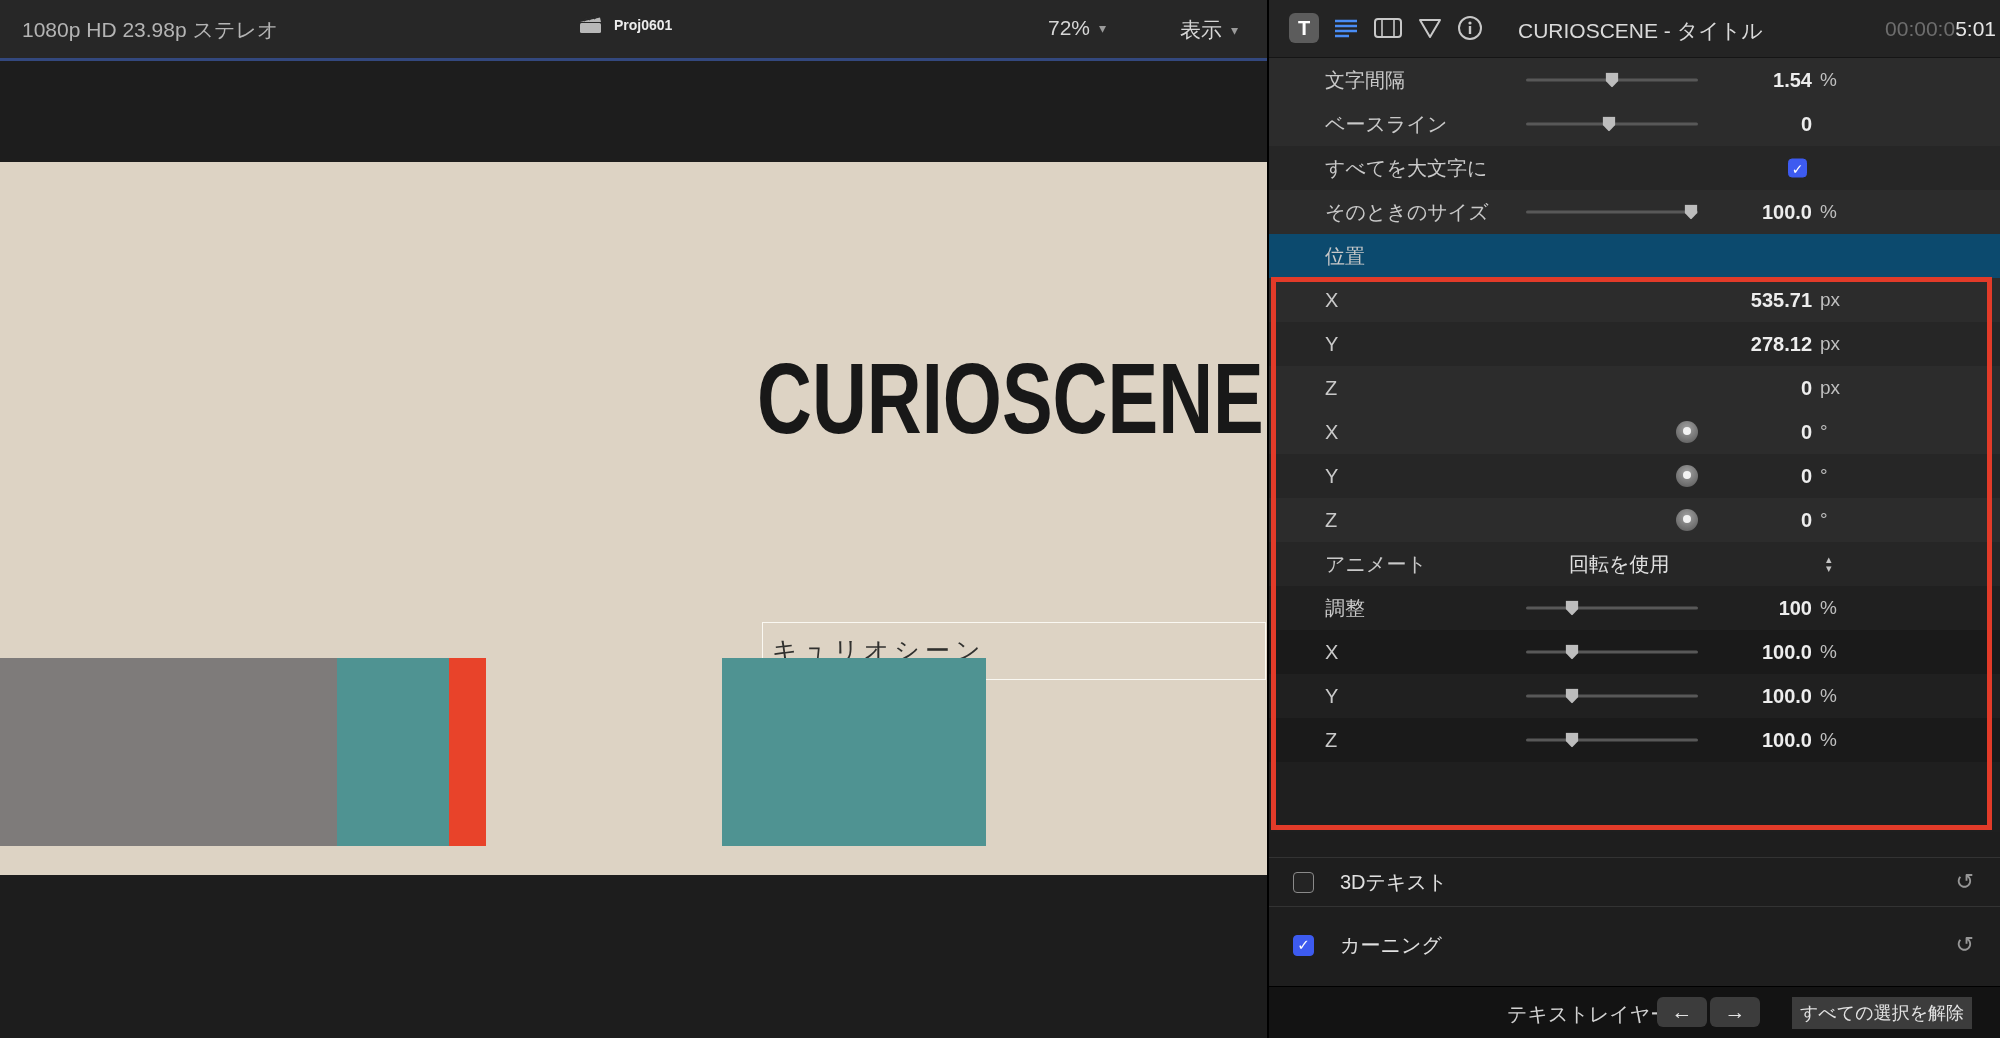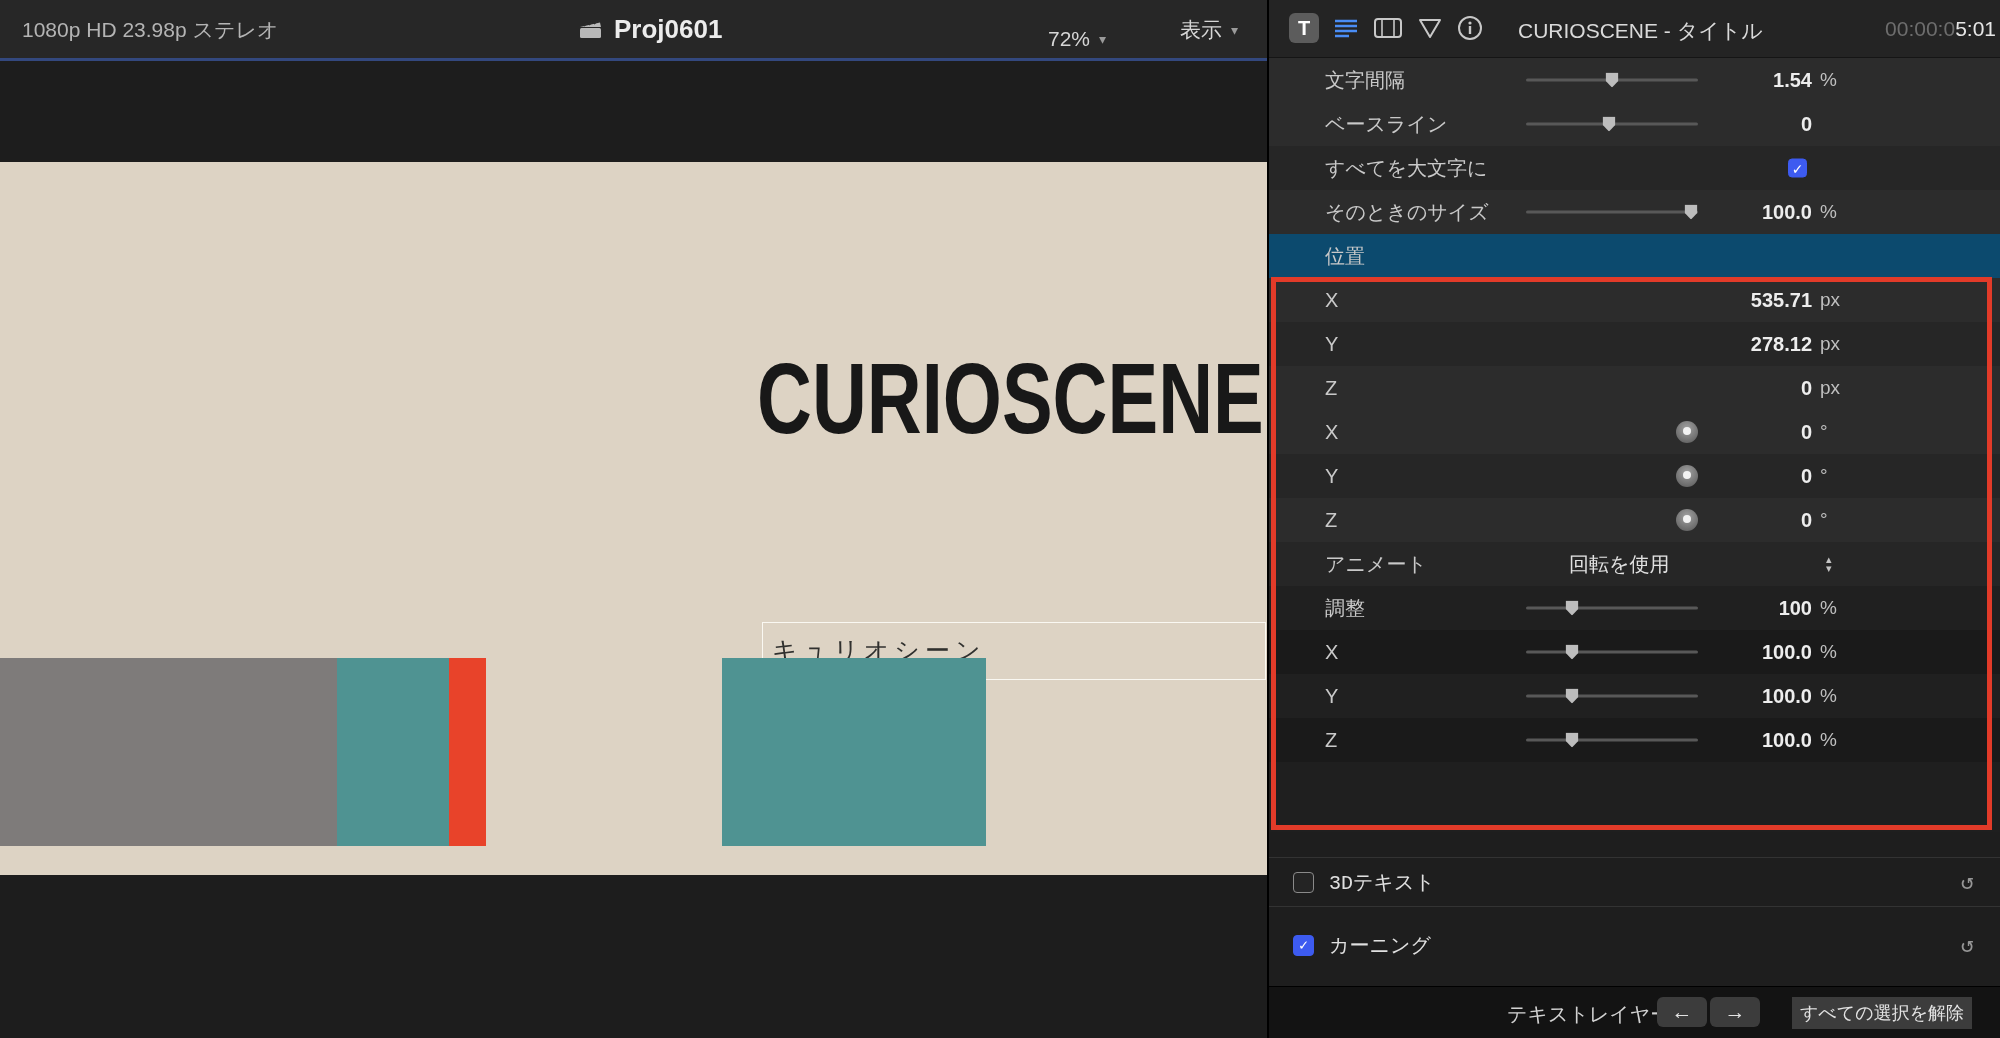--- a/index.html
+++ b/index.html
@@ -5,23 +5,23 @@
   html,body{margin:0;padding:0;background:#000;}
   #app{position:relative;width:2000px;height:1038px;overflow:hidden;background:#000;
        font-family:"Liberation Sans","DejaVu Sans",sans-serif;color:#ccc;}
 
   
   .viewer{position:absolute;left:0;top:0;width:1267px;height:1038px;background:#1d1d1d;}
   .viewer-topbar{position:absolute;left:0;top:0;width:1267px;height:58px;background:#272727;}
   .topbar-blueline{position:absolute;left:0;top:58px;width:1267px;height:3px;background:#33487e;}
   .format-label{position:absolute;left:22px;top:16px;font-size:21px;color:#b4b4b4;}
   .project{position:absolute;left:578px;top:14px;display:flex;align-items:center;gap:10px;
-           font-size:26px;font-weight:bold;color:#ececec;}
+           font-size:14px;font-weight:bold;color:#ececec;}
   .dropdown{position:absolute;top:16px;display:flex;align-items:center;gap:9px;font-size:21px;color:#d6d6d6;}
-  .dd-zoom{left:1048px;margin-top:11px;} .dd-view{left:1180px;}
+  .dd-zoom{left:1048px;} .dd-view{left:1180px;}
   .chev{font-size:14px;color:#9a9a9a;}
 
   .canvas{position:absolute;left:0;top:162px;width:1267px;height:713px;background:#ddd3c4;overflow:hidden;}
   .cs-title{position:absolute;left:757px;top:186px;font-size:100px;line-height:1;font-weight:bold;
             color:#181818;white-space:nowrap;transform:scaleX(0.76);transform-origin:left top;}
   .sub-box{position:absolute;left:762px;top:460px;width:504px;height:58px;border:1px solid #faf8f2;box-sizing:border-box;}
   .sub-text{position:absolute;left:772px;top:472px;font-size:25px;letter-spacing:5px;color:#30302e;}
   .blk{position:absolute;top:496px;height:188px;}
   .blk-gray{left:0;width:337px;background:#7e7b7a;}
   .blk-teal{left:337px;width:112px;background:#4f9392;}
@@ -63,22 +63,22 @@
               line-height:9px;font-size:11px;color:#c4c4c4;}
   .cb{position:absolute;left:519px;top:50%;transform:translateY(-50%);width:19px;height:19px;border-radius:4px;
       background:#2a2a2a;border:1px solid #7e7e7e;box-sizing:border-box;display:flex;align-items:center;justify-content:center;
       font-size:14px;font-weight:bold;color:#fff;}
   .cb.checked{background:#3d5bf0;border-color:#3d5bf0;}
 
   .red-box{position:absolute;left:1271px;top:277px;width:721px;height:553px;border:5px solid #e23b29;
            box-sizing:border-box;z-index:60;pointer-events:none;}
 
   .lower{position:absolute;left:0;top:832px;width:731px;height:154px;background:#1e1e1e;}
-  .lrow{position:absolute;left:0;width:731px;height:50px;display:flex;align-items:center;gap:15px;
-        padding-left:24px;box-sizing:border-box;font-family:Liberation Mono, monospace;}
+  .lrow{position:absolute;left:0;width:731px;height:50px;display:flex;align-items:center;gap:26px;
+        padding-left:24px;box-sizing:border-box;}
   .lrow1{top:25px;border-top:1px solid #333;border-bottom:1px solid #333;}
   .lrow2{top:88px;}
   .lcb{width:21px;height:21px;border-radius:4px;background:#242424;border:1.5px solid #8a8a8a;box-sizing:border-box;
        display:flex;align-items:center;justify-content:center;font-size:15px;font-weight:bold;color:#fff;}
   .lcb.checked{background:#3d5bf0;border-color:#3d5bf0;}
   .llbl{font-size:20px;color:#e0e0e0;}
   .reset{position:absolute;right:26px;font-size:22px;color:#969696;}
 
   .insp-footer{position:absolute;left:0;top:986px;width:731px;height:52px;background:#131313;border-top:1px solid #000;box-sizing:border-box;}
   .tl-label{position:absolute;left:238px;top:14px;font-size:20px;color:#d2d2d2;}

